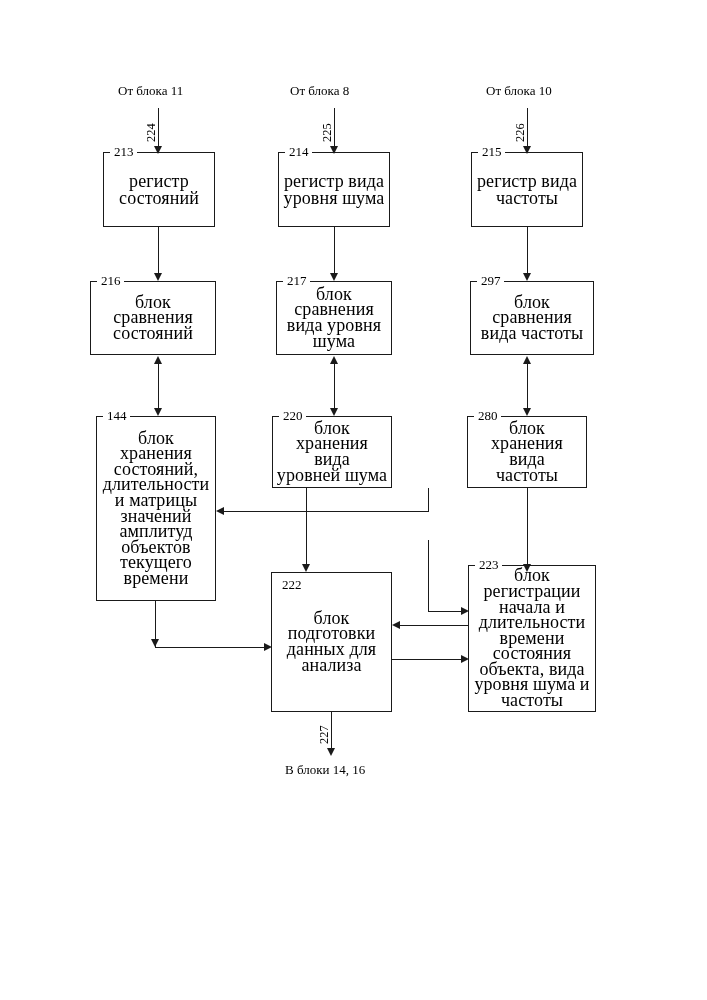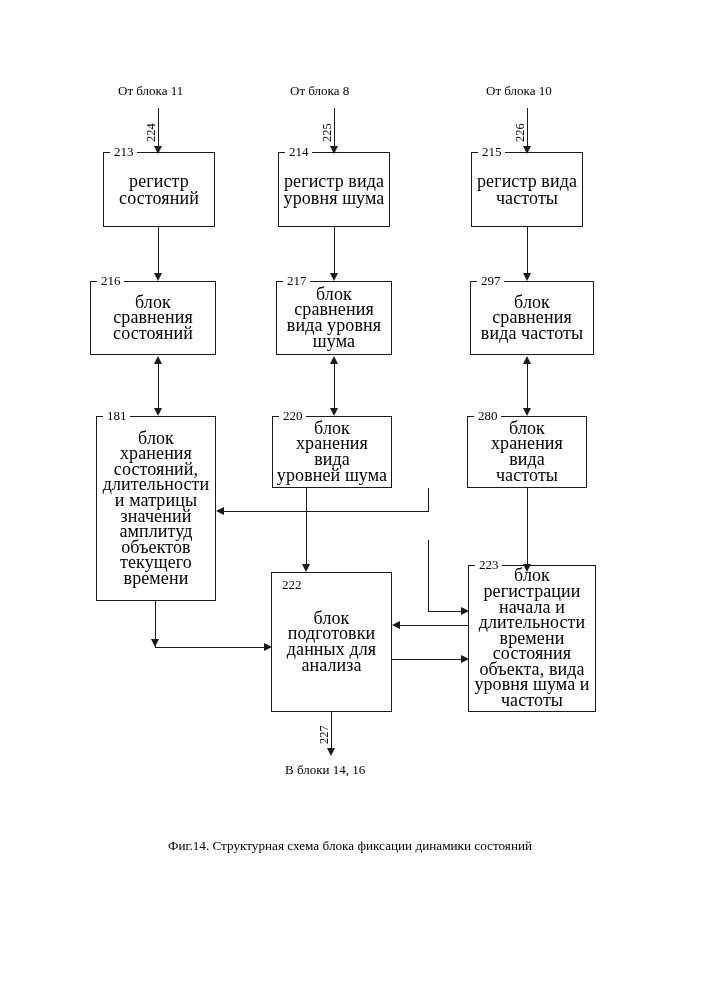--- a/index.html
+++ b/index.html
@@ -203,21 +203,21 @@
     <div class="box-text tight">блок хранения
 состояний,
 длительности
 и матрицы
 значений
 амплитуд
 объектов
 текущего
 времени</div>
   </div>
-  <div class="refnum" style="left:103px; top:409px;">181</div>
+  <div class="refnum" style="left:103px; top:409px;">144</div>
 
   <div class="box" style="left:272px; top:416px; width:120px; height:72px;">
     <div class="box-text tight">блок
 хранения вида
 уровней шума</div>
   </div>
   <div class="refnum" style="left:279px; top:409px;">220</div>
 
   <div class="box" style="left:467px; top:416px; width:120px; height:72px;">
     <div class="box-text tight">блок
@@ -271,15 +271,14 @@
   <div class="vline" style="left:468px; top:625px; height:0px;"></div>
   <div class="hline" style="left:399px; top:625px; width:69px;"></div>
   <div class="arrow left" style="left:392px; top:621px;"></div>
 
   <div class="vline" style="left:331px; top:712px; height:42px;"></div>
   <div class="arrow down" style="left:327px; top:748px;"></div>
   <div class="sidenum" style="left:318px; top:744px;">227</div>
 
   <div class="outlabel" style="left:285px; top:762px;">В блоки 14, 16</div>
 
-  <div class="caption" style="left:168px; top:838px;">Фиг.14. Структурная схема блока фиксации динамики состояний</div>
 
 </div>
 
 </body></html>

